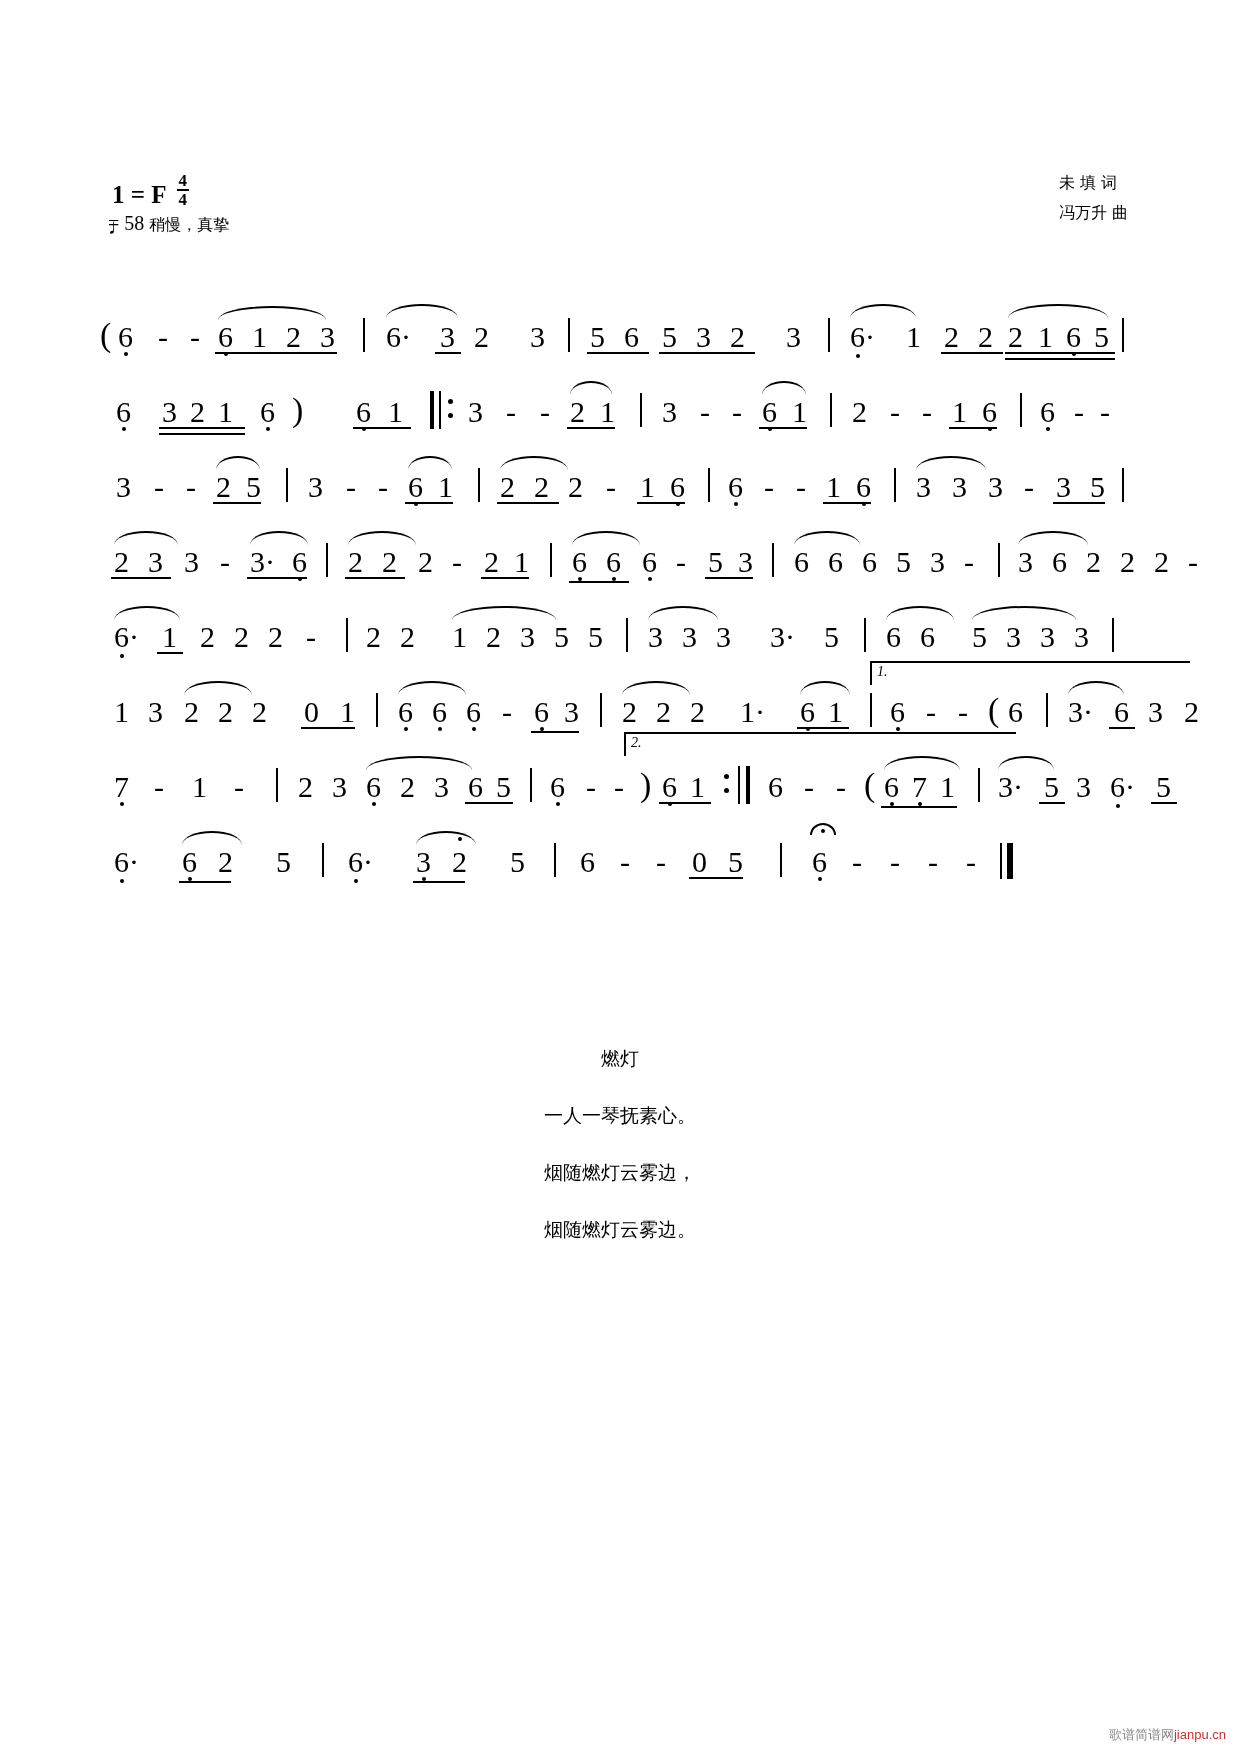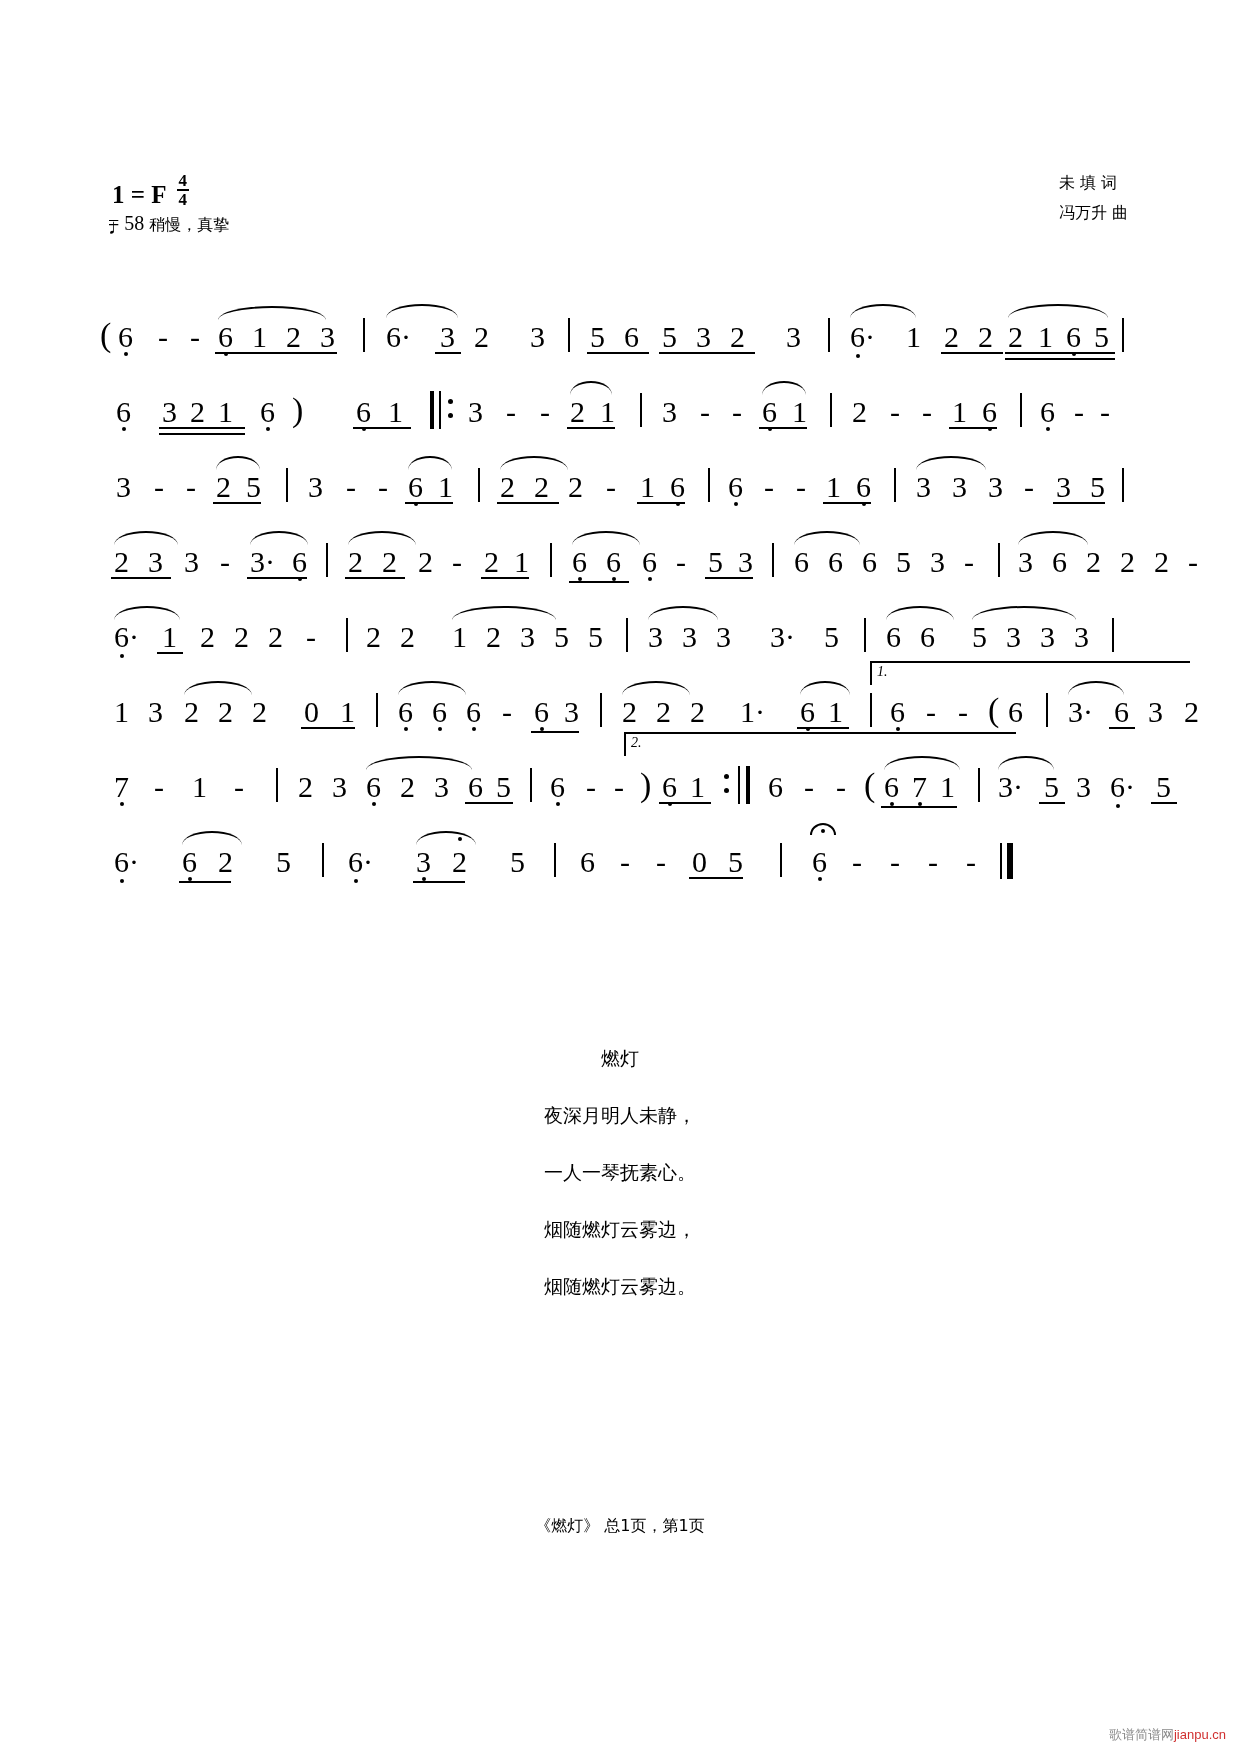--- a/index.html
+++ b/index.html
@@ -635,25 +635,23 @@
       <span class="note" style="left:866px; top:22px;">-</span>
       <div class="final-bar" style="left:900px; top:18px;">
         <span class="thin"></span>
           <span class="thick"></span>
       </div>
     </div>
   </div>
 
   <div class="lyrics">
     <div>燃灯</div>
-    <div>夜深月明人未静，</div>
     <div>一人一琴抚素心。</div>
     <div>烟随燃灯云雾边，</div>
     <div>烟随燃灯云雾边。</div>
   </div>
 
-  <div class="footer">《燃灯》 总1页，第1页</div>
 
   <div class="watermark">
     <span>歌谱简谱网</span><span class="red">jianpu.cn</span>
   </div>
 
 </div>
 
 </body></html>

